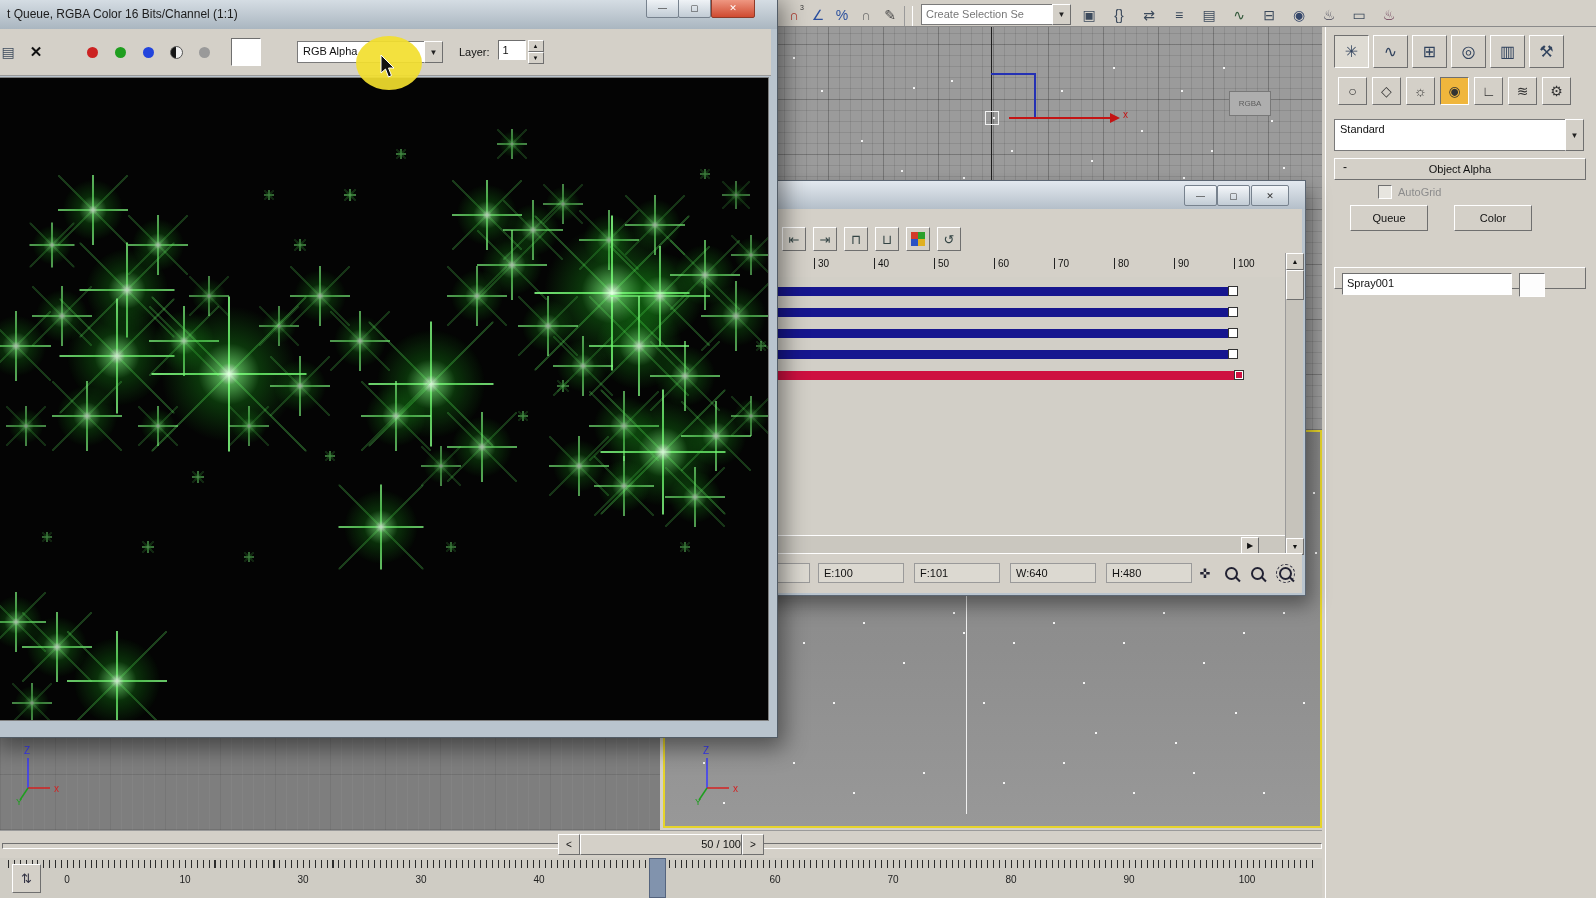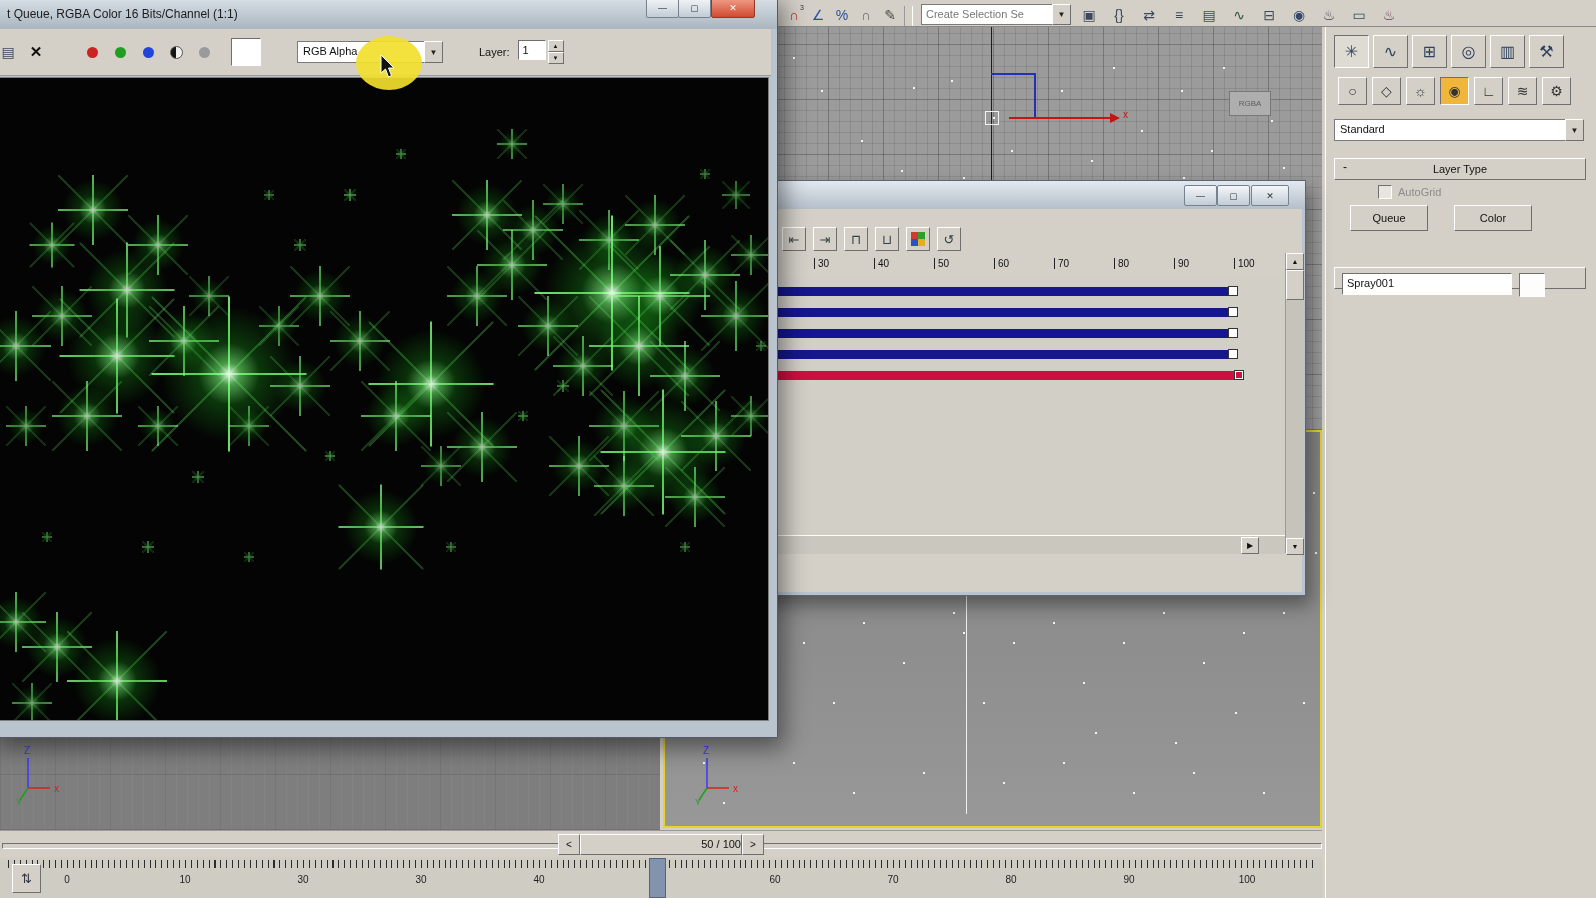--- a/index.html
+++ b/index.html
@@ -61,21 +61,21 @@
   #frame-marker{left:651px;top:0;width:17px;height:40px;background:#8193ad;border:1px solid #55647e;box-sizing:border-box;}
   #mini-curve-btn{left:12px;top:6px;width:27px;height:27px;display:flex;align-items:center;justify-content:center;font-size:13px;color:#334;}
   
   #cmd-panel{left:1325px;top:27px;width:271px;height:871px;background:#d4d0c8;border-left:1px solid #fff;z-index:3;box-sizing:border-box;}
   #cmd-tabs{left:8px;top:8px;display:flex;gap:4px;}
   .cmd-tab{width:33px;height:31px;display:flex;align-items:center;justify-content:center;font-size:16px;color:#31435e;}
   .cmd-tab.active{border-color:#6f6f6f #ffffff #ffffff #6f6f6f;background:#dedbd3;}
   #cmd-cats{left:12px;top:50px;display:flex;gap:5px;}
   .cmd-cat{width:27px;height:26px;display:flex;align-items:center;justify-content:center;font-size:14px;color:#333;}
   .cmd-cat.hl{background:#f0b63c;border-color:#6f6f6f #ffffff #ffffff #6f6f6f;}
-  #std-combo{left:8px;top:92px;width:250px;height:22px;display:flex;}
+  #std-combo{left:8px;top:92px;width:250px;height:32px;display:flex;}
   #std-combo .txt{flex:1;background:#fff;border:1px solid #7a7a7a;border-right:none;padding:3px 5px;}
   .rollout{left:8px;width:250px;height:20px;display:flex;align-items:center;justify-content:center;position:relative;font-size:11px;}
   .rollout .minus{position:absolute;left:8px;top:1px;font-size:12px;}
   #chk-autogrid{left:52px;top:158px;display:flex;align-items:center;gap:6px;color:#8c8c8c;}
   .checkbox{width:12px;height:12px;background:#e7e5df;border:1px solid;border-color:#6f6f6f #fff #fff #6f6f6f;}
   .cp-btn{position:absolute;top:178px;width:76px;height:24px;display:flex;align-items:center;justify-content:center;}
   #name-input{left:16px;top:246px;width:170px;height:22px;padding:3px 4px;box-sizing:border-box;white-space:nowrap;overflow:hidden;}
   #color-swatch{left:193px;top:246px;width:24px;height:22px;background:#fdfdfd;}
   
   #vp-window{left:704px;top:180px;width:600px;height:414px;background:#b9c4ce;border:1px solid #5c6672;
@@ -120,21 +120,21 @@
   #vfb-toolbar{left:4px;top:36px;width:776px;height:46px;background:#d4d0c8;border-bottom:1px solid #9a9a9a;
                display:flex;align-items:center;}
   .dotbtn{width:22px;height:22px;margin-left:6px;display:flex;align-items:center;justify-content:center;flex:none;}
   .dot{width:11px;height:11px;border-radius:50%;}
   .dot.r{background:#cc2222;} .dot.g{background:#1f9e1f;} .dot.b{background:#2244dd;}
   .dot.mono{background:linear-gradient(90deg,#151515 50%,#efefef 50%);border:1px solid #555;}
   .dot.a{background:#9a9a9a;}
   #clear-swatch{width:28px;height:26px;background:#fff;margin-left:16px;flex:none;}
   #channel-combo{width:146px;height:22px;margin-left:36px;display:flex;flex:none;}
   #channel-combo .txt{flex:1;background:#fff;border:1px solid #7a7a7a;border-right:none;padding:3px 5px;}
-  #layer-label{margin-left:36px;flex:none;}
+  #layer-label{margin-left:16px;flex:none;}
   #layer-spin{margin-left:8px;display:flex;flex:none;}
   #layer-spin .val{width:28px;height:20px;padding:3px 4px;box-sizing:border-box;}
   .spin-arrows{display:flex;flex-direction:column;margin-left:2px;}
   .spin-arrows b{width:14px;height:10px;font-size:6px;display:flex;align-items:center;justify-content:center;font-weight:normal;}
   #vfb-image{left:4px;top:84px;width:774px;height:644px;background:#040404;border:1px solid #7e7e7e;box-sizing:border-box;overflow:hidden;}
   .glint{position:absolute;transform:translate(-50%,-50%);pointer-events:none;background:
     radial-gradient(circle, rgba(236,255,236,.95) 0%, rgba(120,255,120,.60) 10%, rgba(30,185,30,.28) 28%, rgba(0,60,0,0) 62%),
     linear-gradient(0deg, rgba(0,0,0,0) calc(50% - 1px), rgba(130,255,130,.85) calc(50% - 1px), rgba(130,255,130,.85) calc(50% + 1px), rgba(0,0,0,0) calc(50% + 1px)),
     linear-gradient(90deg, rgba(0,0,0,0) calc(50% - 1px), rgba(130,255,130,.85) calc(50% - 1px), rgba(130,255,130,.85) calc(50% + 1px), rgba(0,0,0,0) calc(50% + 1px)),
     linear-gradient(45deg, rgba(0,0,0,0) calc(50% - 1px), rgba(90,220,90,.32) calc(50% - 1px), rgba(90,220,90,.32) calc(50% + 1px), rgba(0,0,0,0) calc(50% + 1px)),
@@ -341,21 +341,21 @@
       <div class="cmd-cat out">∟</div>
       <div class="cmd-cat out">≋</div>
       <div class="cmd-cat out">⚙</div>
     </div>
   <div id="std-combo" class="abs">
     <div class="txt">Standard</div>
     <div class="combo-arrow out">▼</div>
   </div>
   <div class="rollout out abs" style="top:131px;">
     <span class="minus">-</span>
-    <span>Layer Type</span>
+    <span>Object Alpha</span>
   </div>
   <div id="chk-autogrid" class="abs">
     <span class="checkbox"></span>
     <span>AutoGrid</span>
   </div>
   <div class="cp-btn out" style="left:24px;">Queue</div>
   <div class="cp-btn out" style="left:128px;">Color</div>
   <div class="rollout out abs" style="top:218px;">
     <span class="minus">-</span>
     <span>Name and Color</span>
@@ -425,20 +425,39 @@
           </span>
         </div>
       </div>
     <div id="vp-hscroll" class="abs">
       <div class="arrow out">▶</div>
     </div>
     <div id="vp-vscroll" class="abs">
       <div class="vs-btn out" style="top:0;">▲</div>
       <div id="vs-thumb" class="out"></div>
       <div class="vs-btn out" style="top:285px;">▼</div>
+    </div>
+    <div id="vp-status" class="abs">
+      <div class="vp-field" style="left:14px;width:88px;"></div>
+      <div>
+          <div class="vp-field" style="left: 110px;">E:100</div>
+          <div class="vp-field" style="left: 206px;">F:101</div>
+          <div class="vp-field" style="left: 302px;">W:640</div>
+          <div class="vp-field" style="left: 398px;">H:480</div>
+        </div>
+      <div class="nav-ico" style="left:486px;">✜</div>
+      <div class="nav-ico" style="left:512px;">
+          <span class="mag"></span>
+        </div>
+      <div class="nav-ico" style="left:538px;">
+          <span class="mag"></span>
+        </div>
+      <div class="nav-ico" style="left:566px;">
+          <span class="mag region"></span>
+        </div>
     </div>
   </div>
 </div>
 
 <div id="vfb" class="abs">
   <div id="vfb-title" class="abs">
     <span class="txt">t Queue, RGBA Color 16 Bits/Channel (1:1)</span>
     <div class="winbtn" id="vfb-min">—</div>
     <div class="winbtn" id="vfb-max">▢</div>
     <div class="winbtn" id="vfb-close">✕</div>

